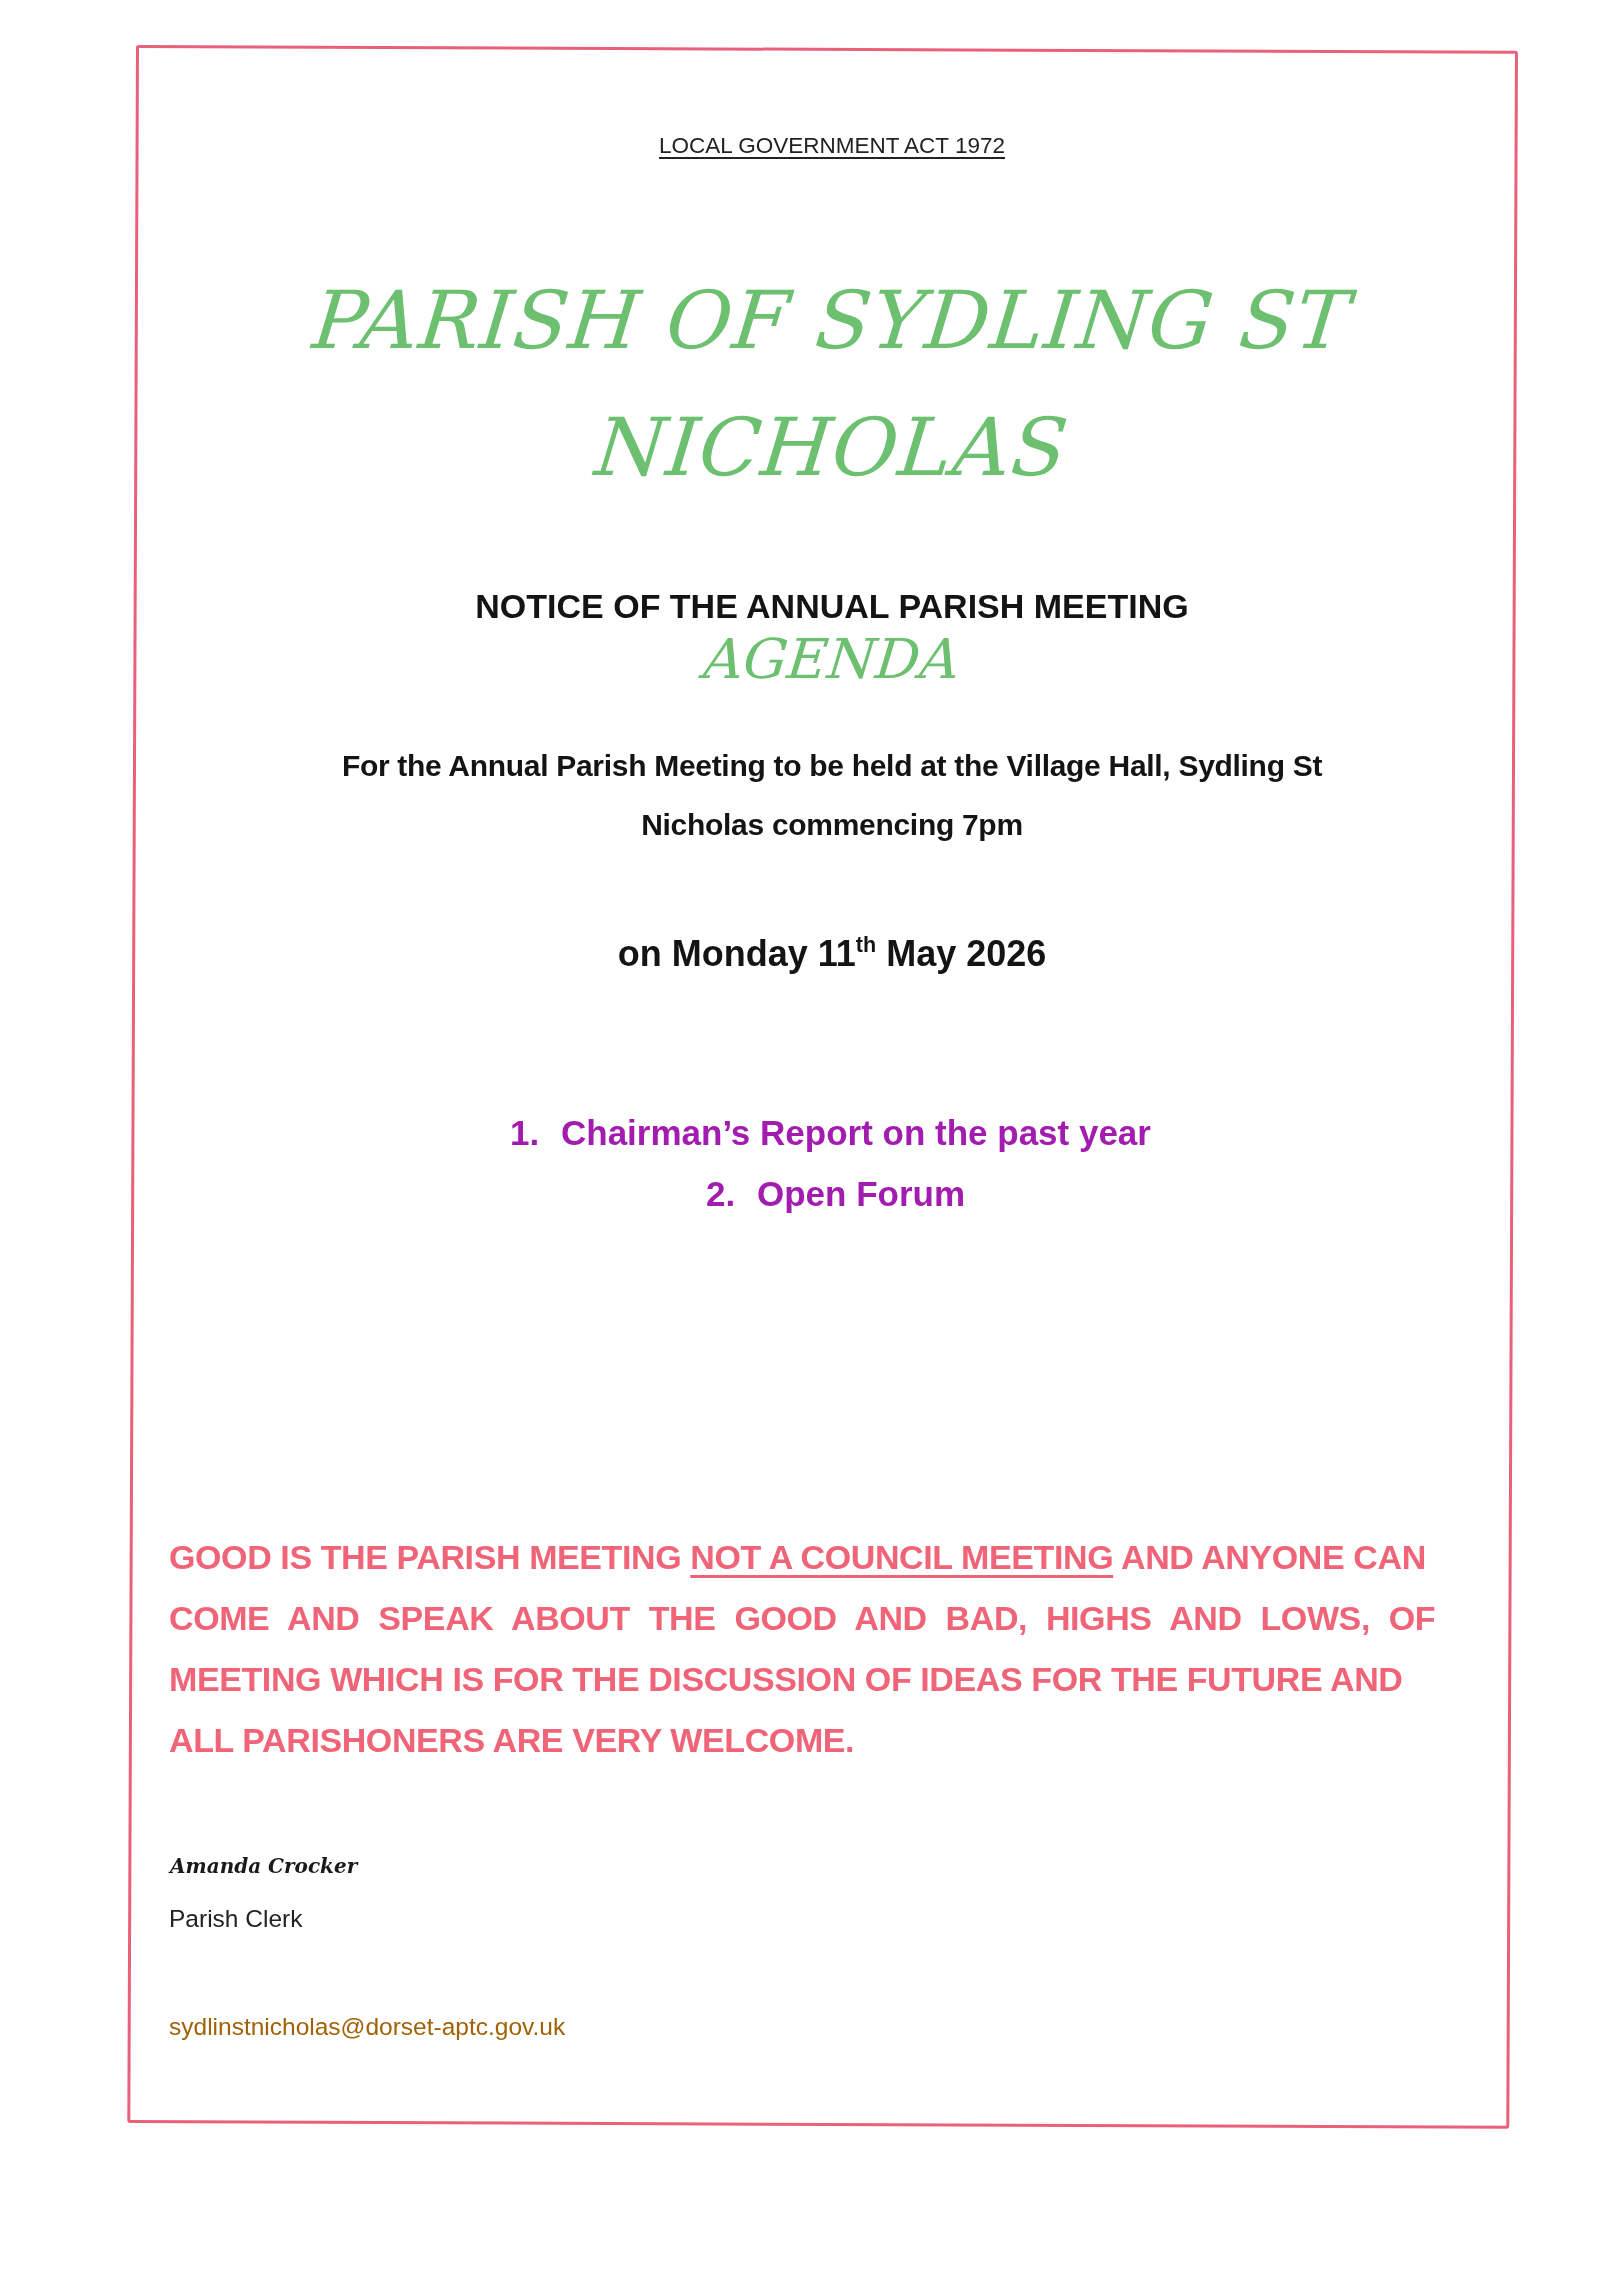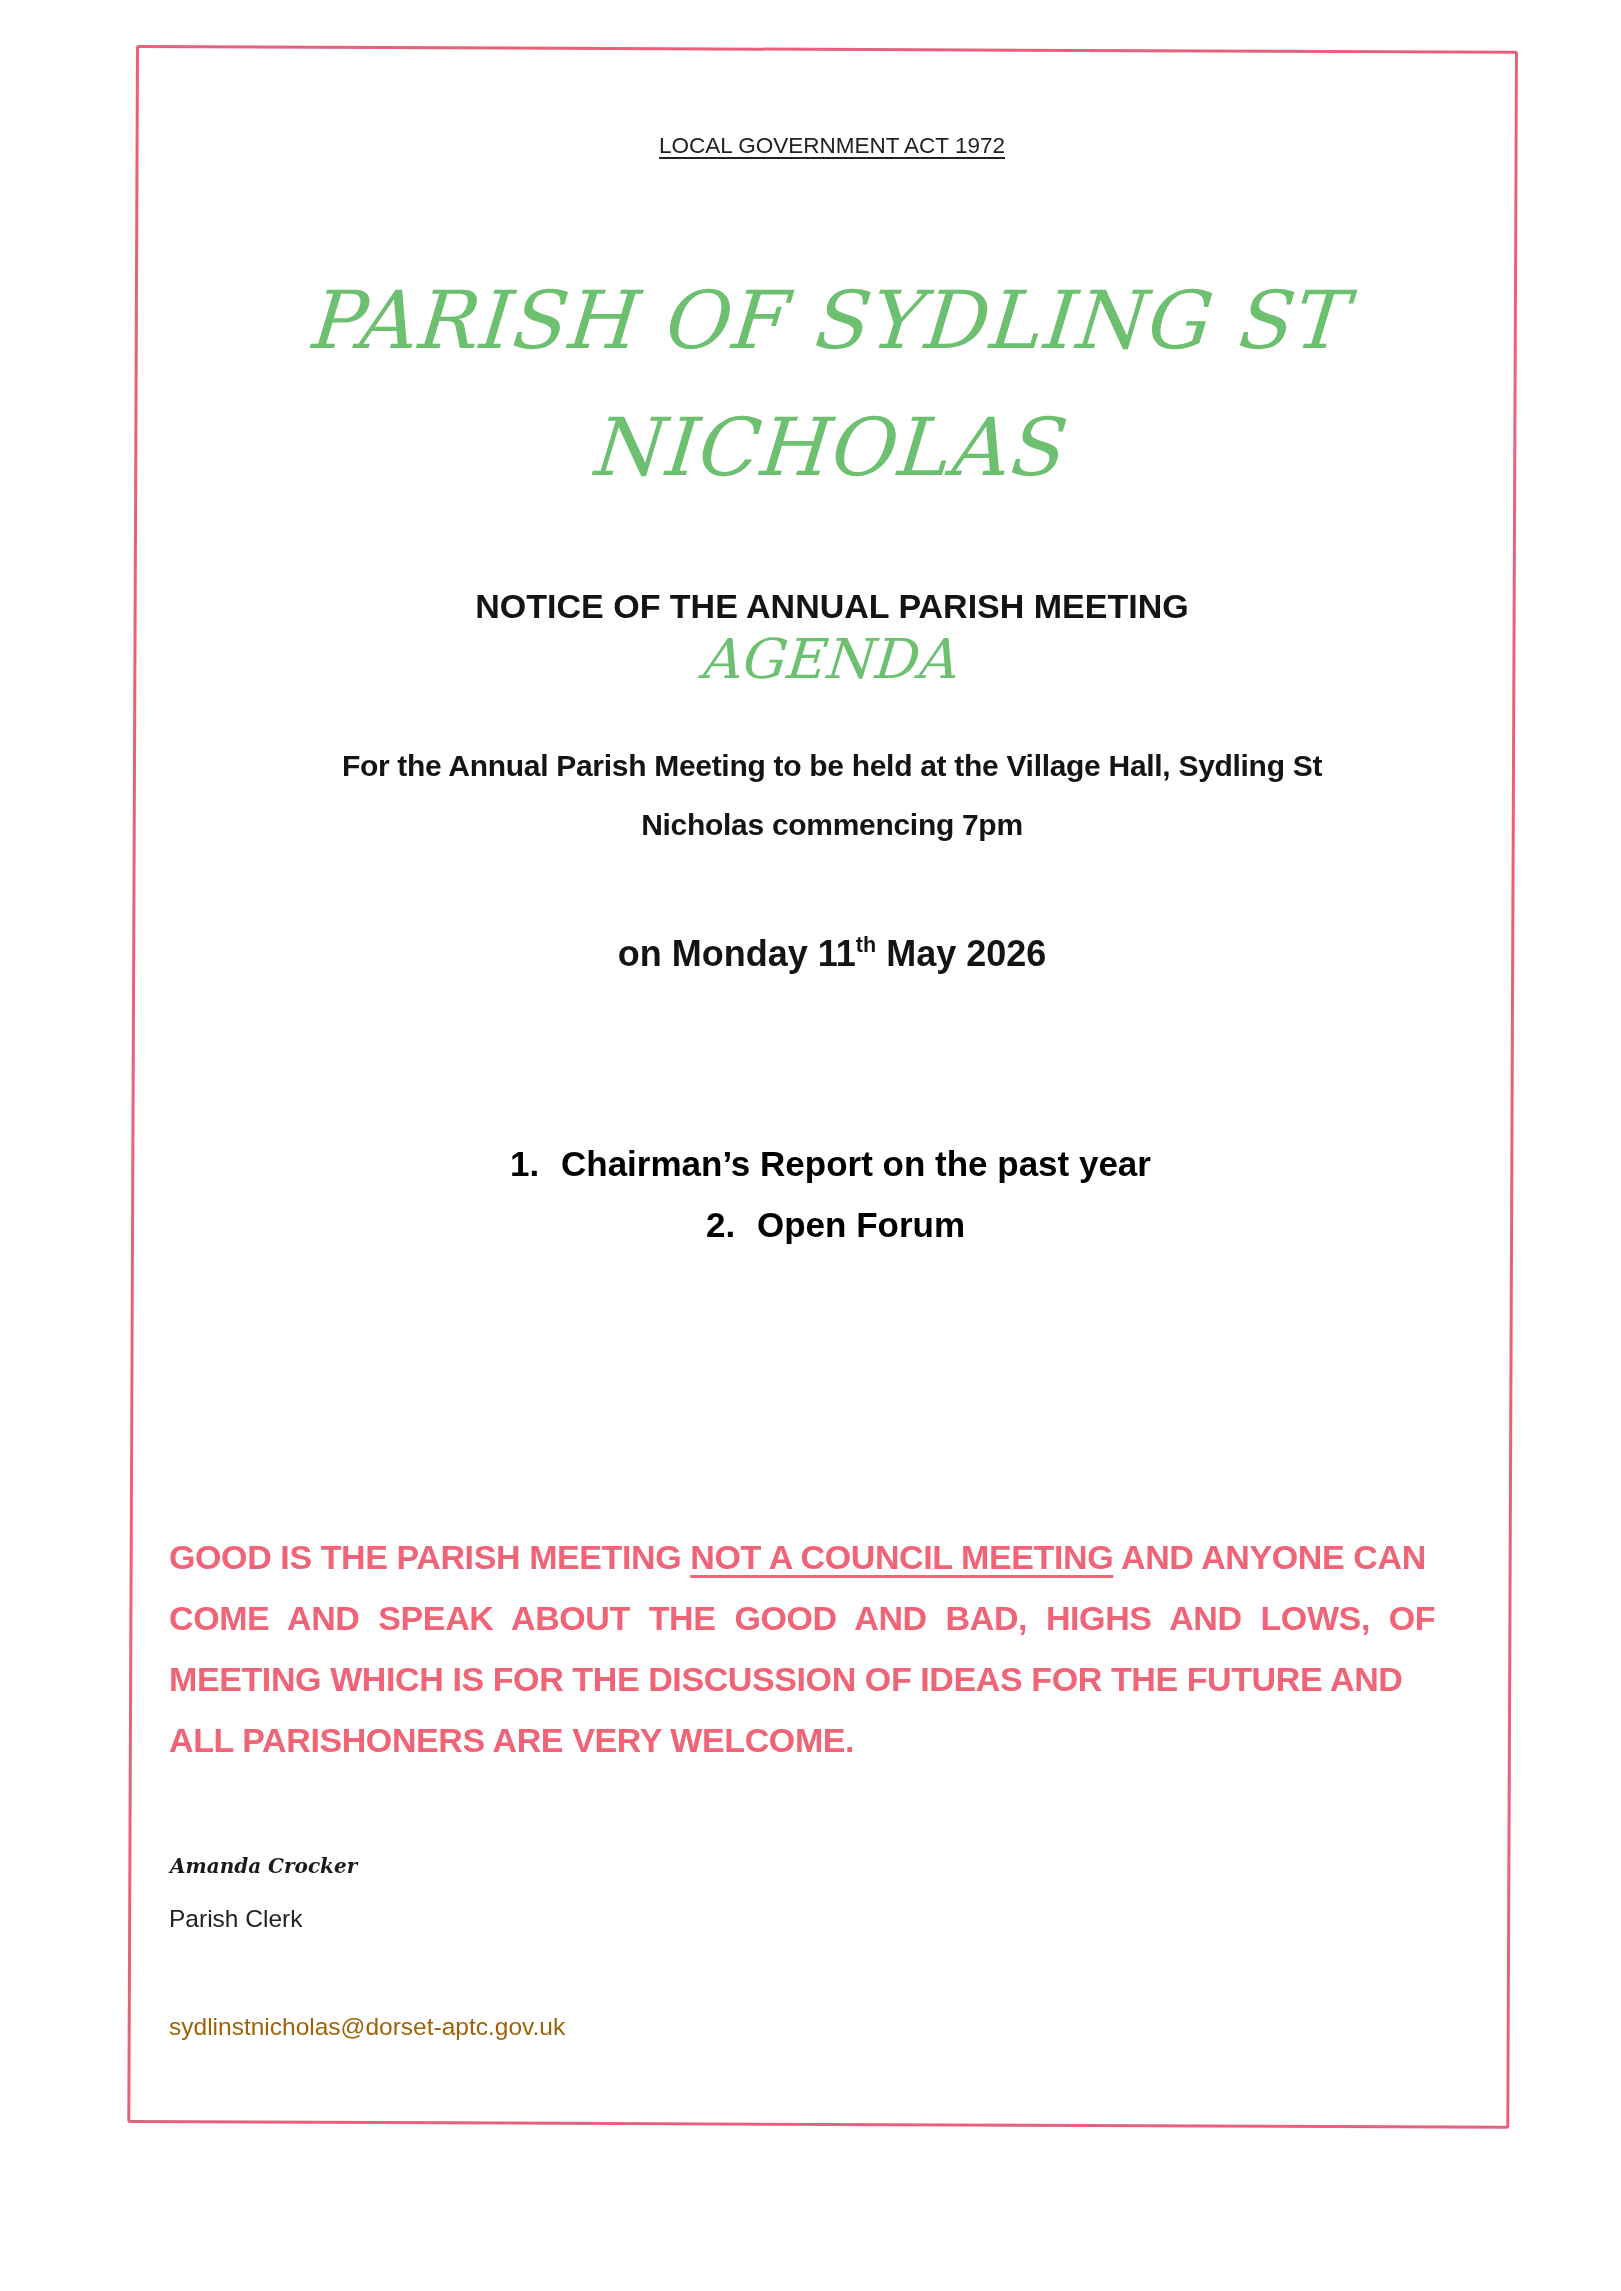--- a/index.html
+++ b/index.html
@@ -74,22 +74,21 @@
     .date {
       top: 933px;
       font-size: 36px;
       font-weight: bold;
       color: #141414;
     }
     .date sup { font-size: 21.6px; vertical-align: 13.7px; line-height: 0; margin-top: 12px; }
     .item {
       font-size: 35px;
       font-weight: bold;
-      color: #000000;
-      margin-top: 31px;
+      color: #a21caf;
     }
     .item1 { top: 1113px; left: 510px; }
     .item2 { top: 1174px; left: 706px; }
     .item .num { display: inline-block; width: 51px; }
 
     .notice-red {
       left: 169px;
       top: 1527px;
       width: 1372px;
       color: #f06478;

